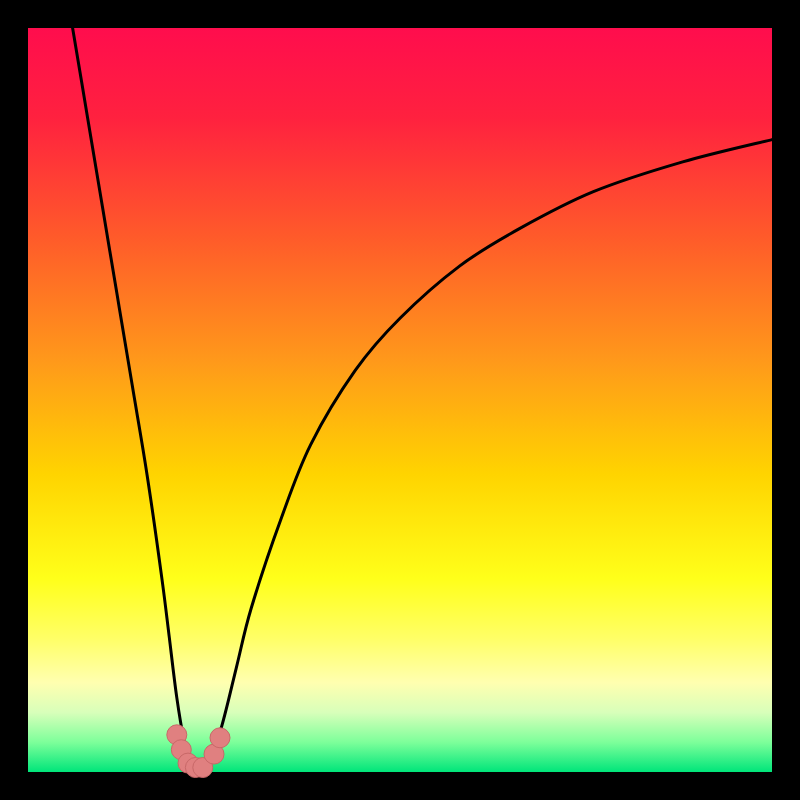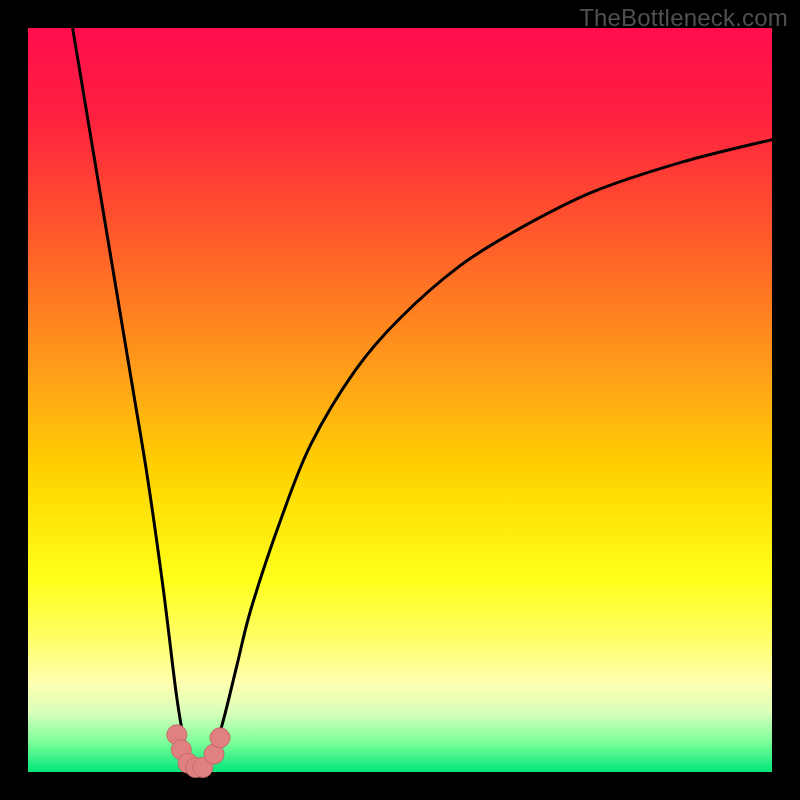--- a/index.html
+++ b/index.html
@@ -55,14 +55,13 @@
         <path d="M 178.6 744.0 C 181.0 736.6 188.5 716.7 193.4 699.4 C 198.4 682.0 203.4 659.7 208.3 639.8 C 213.3 620.0 215.8 605.1 223.2 580.3 C 230.6 555.5 243.0 518.3 253.0 491.0 C 262.9 463.8 270.3 441.4 282.7 416.6 C 295.1 391.8 312.5 363.3 327.4 342.2 C 342.2 321.2 354.6 307.5 372.0 290.2 C 389.4 272.8 411.7 253.0 431.5 238.1 C 451.4 223.2 468.7 213.3 491.0 200.9 C 513.4 188.5 538.2 174.8 565.4 163.7 C 592.7 152.5 625.0 142.6 654.7 133.9 C 684.5 125.2 729.1 115.3 744.0 111.6" fill="none" stroke="#000000" stroke-width="3" stroke-linecap="round"></path>
         <circle cx="148.8" cy="706.8" r="10" fill="#e08080" stroke="#c86868" stroke-width="1"></circle>
         <circle cx="153.3" cy="721.7" r="10" fill="#e08080" stroke="#c86868" stroke-width="1"></circle>
         <circle cx="160.0" cy="735.1" r="10" fill="#e08080" stroke="#c86868" stroke-width="1"></circle>
         <circle cx="167.4" cy="739.5" r="10" fill="#e08080" stroke="#c86868" stroke-width="1"></circle>
         <circle cx="174.8" cy="739.5" r="10" fill="#e08080" stroke="#c86868" stroke-width="1"></circle>
         <circle cx="186.0" cy="726.1" r="10" fill="#e08080" stroke="#c86868" stroke-width="1"></circle>
         <circle cx="192.0" cy="709.8" r="10" fill="#e08080" stroke="#c86868" stroke-width="1"></circle>
       </svg>
   </div>
-  <div class="watermark">TheBottleneck.com</div>
 </div>
 
 </body></html>

